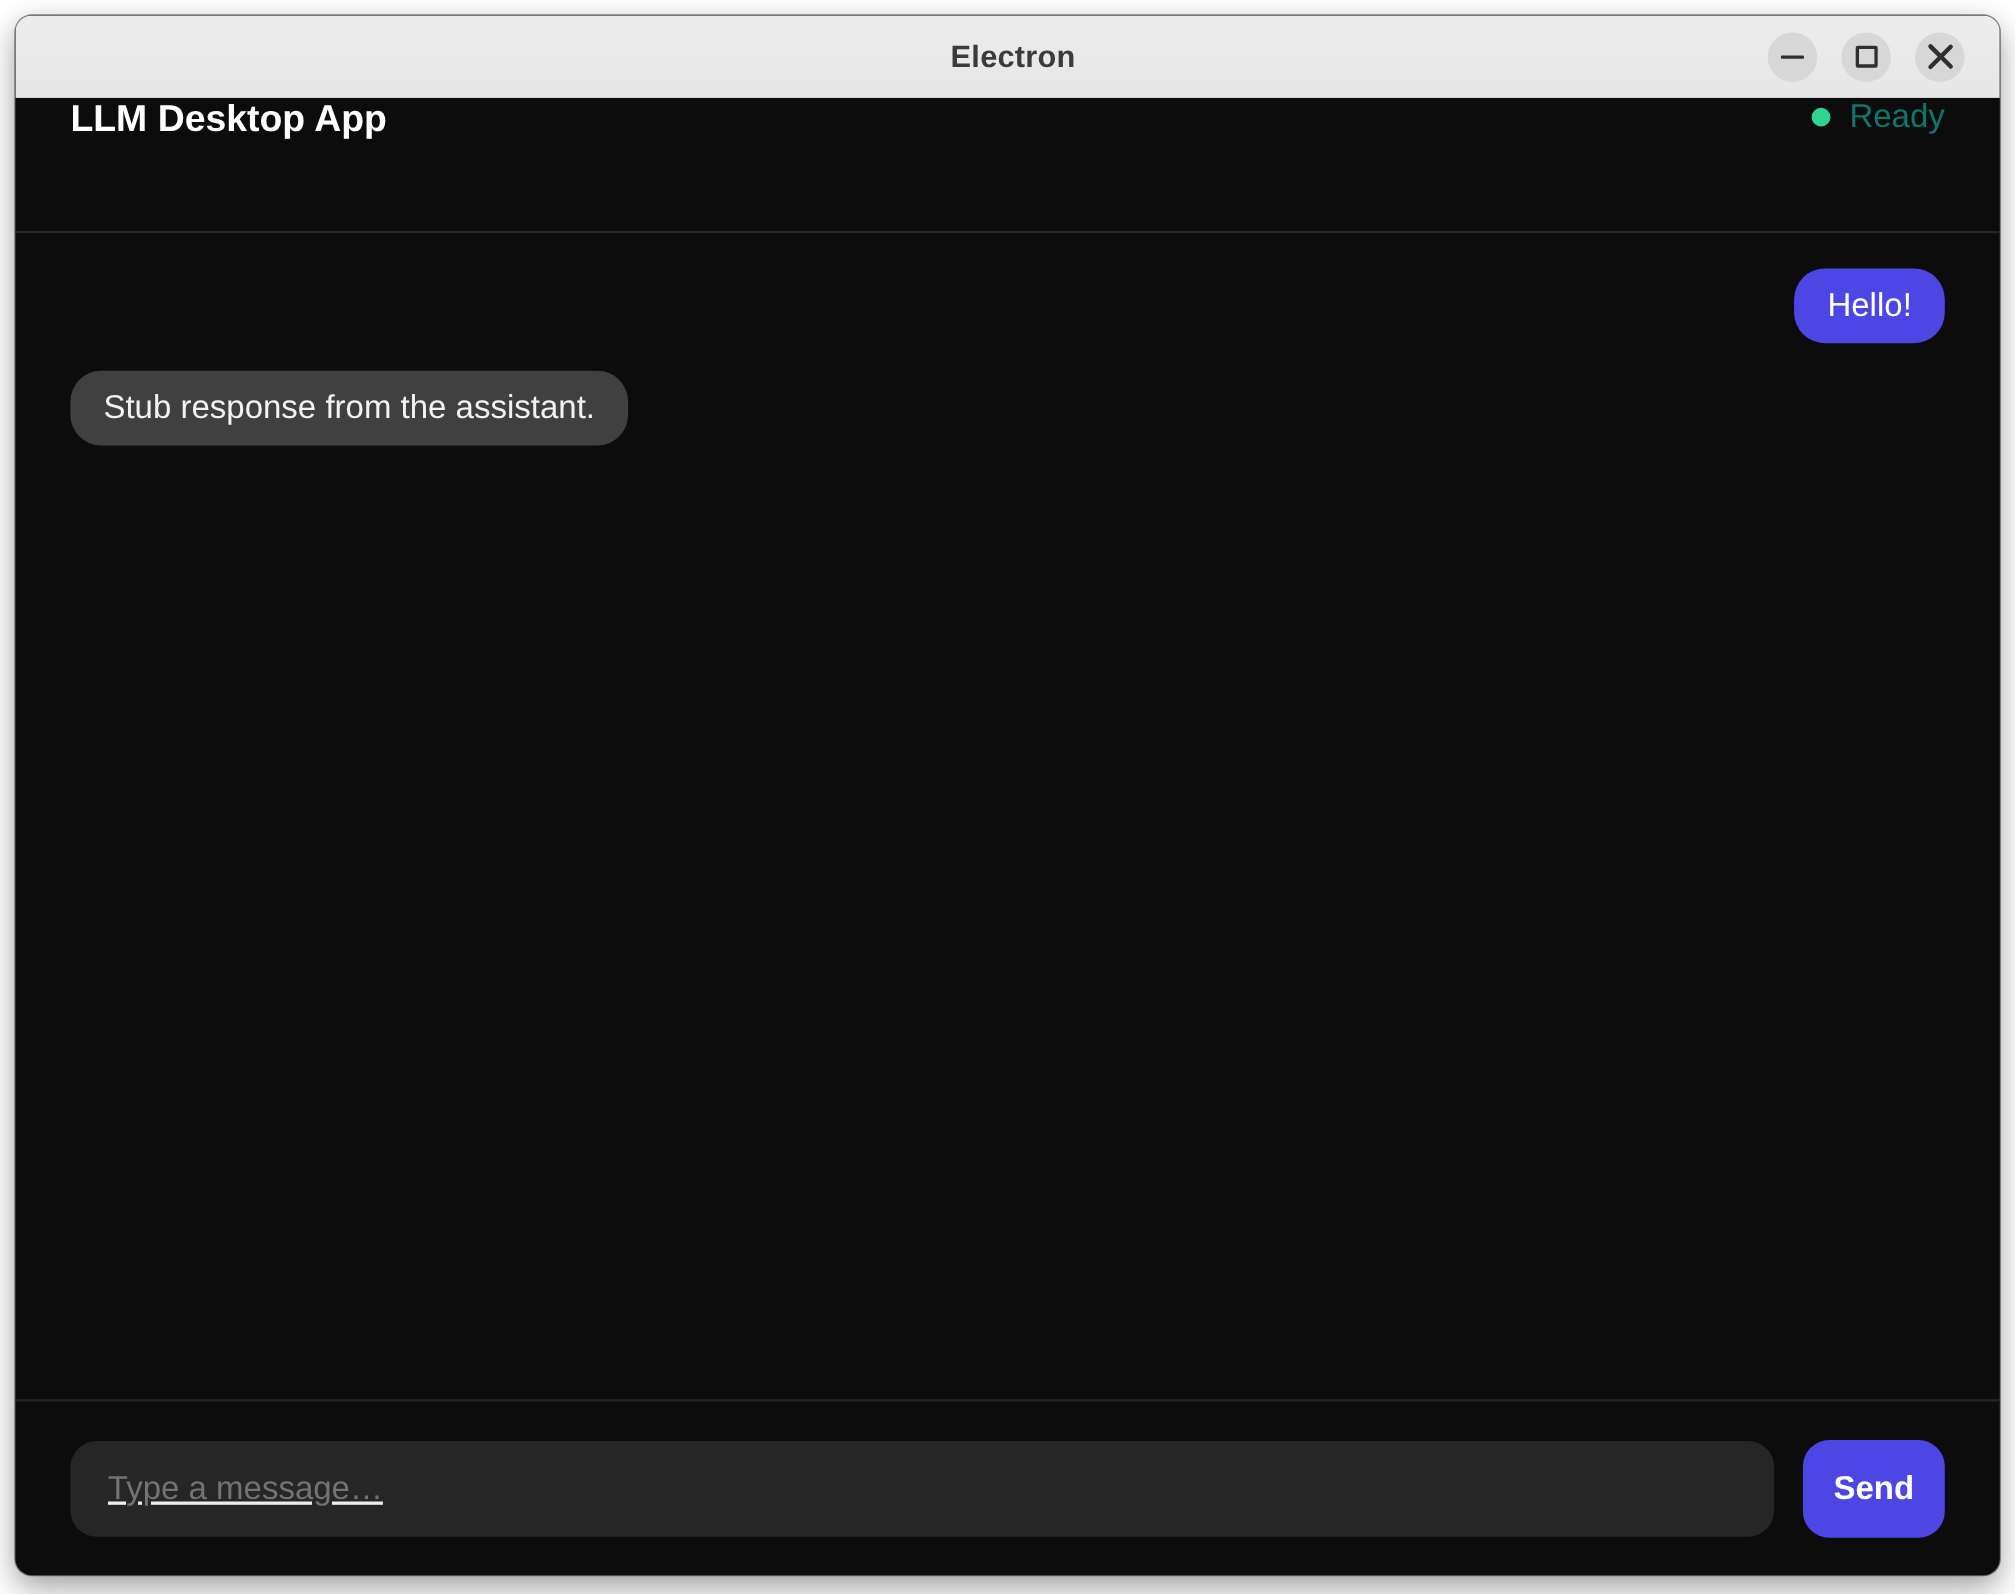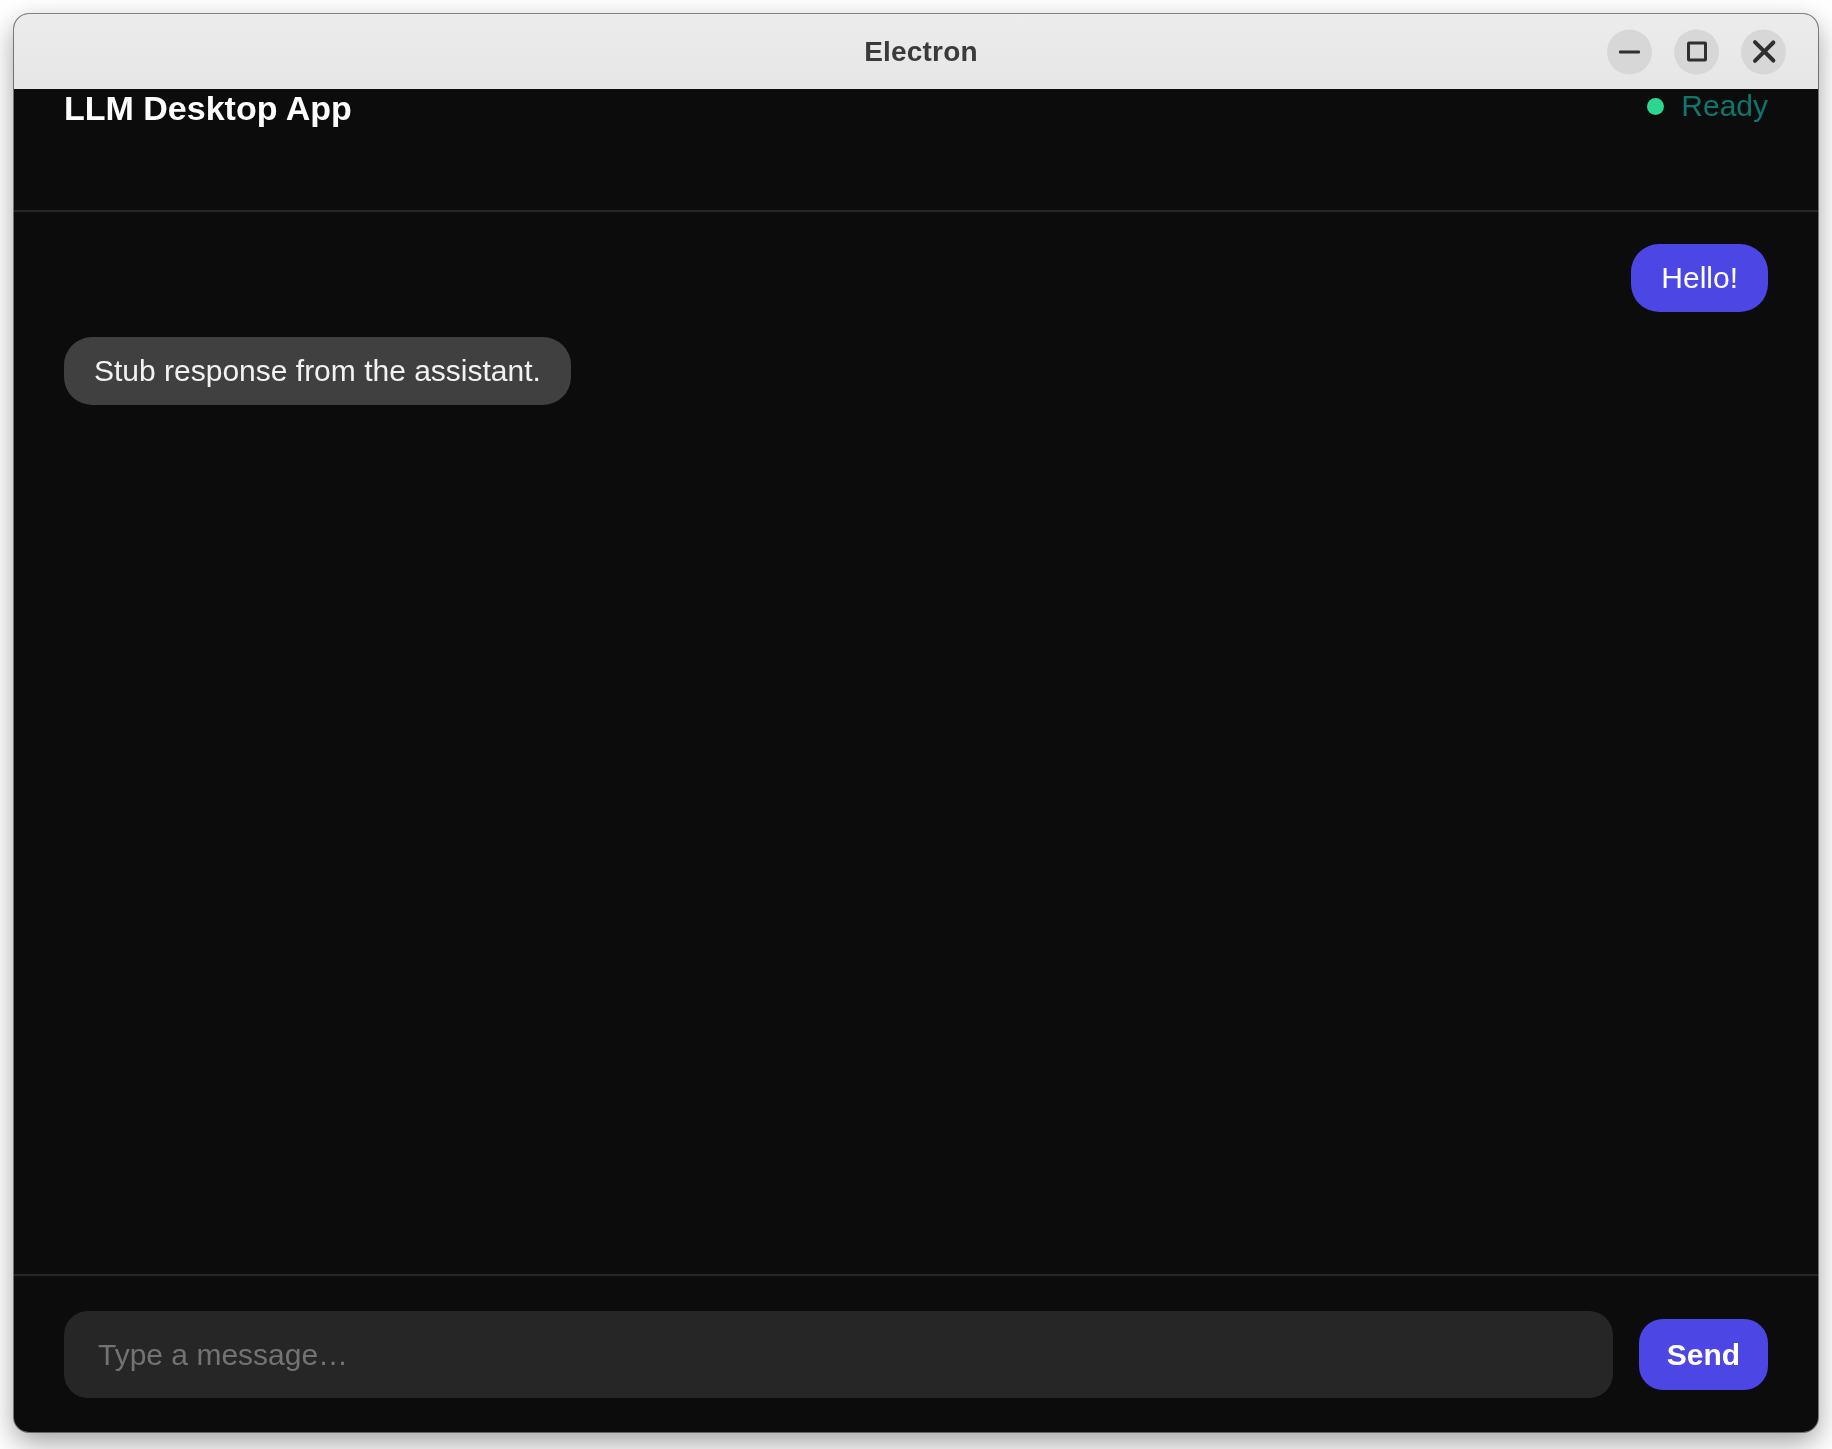--- a/index.html
+++ b/index.html
@@ -139,26 +139,27 @@
     flex: 1;
     height: 87px;
     background: #262626;
     border: none;
     outline: none;
     border-radius: 24px;
     padding: 0 34px;
     font-size: 30px;
     color: #ededed;
     font-family: inherit;
+    text-decoration: underline;
   }
   .composer-input::placeholder { color: #737373; }
   .send-button {
     flex: none;
     width: 129px;
-    height: 71px;
+    height: 89px;
     border: none;
     border-radius: 24px;
     background: #4c46e5;
     color: #ffffff;
     font-size: 30px;
     font-weight: 600;
     font-family: inherit;
     cursor: pointer;
   }
 </style>

